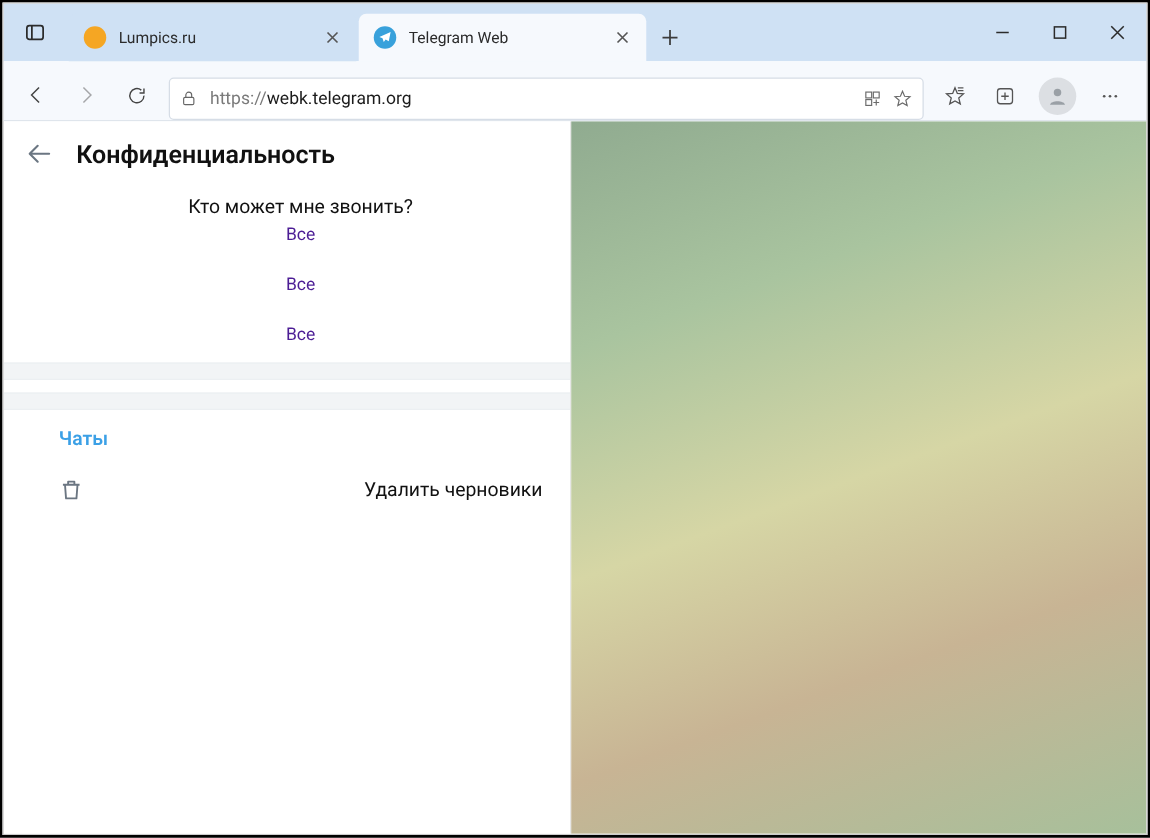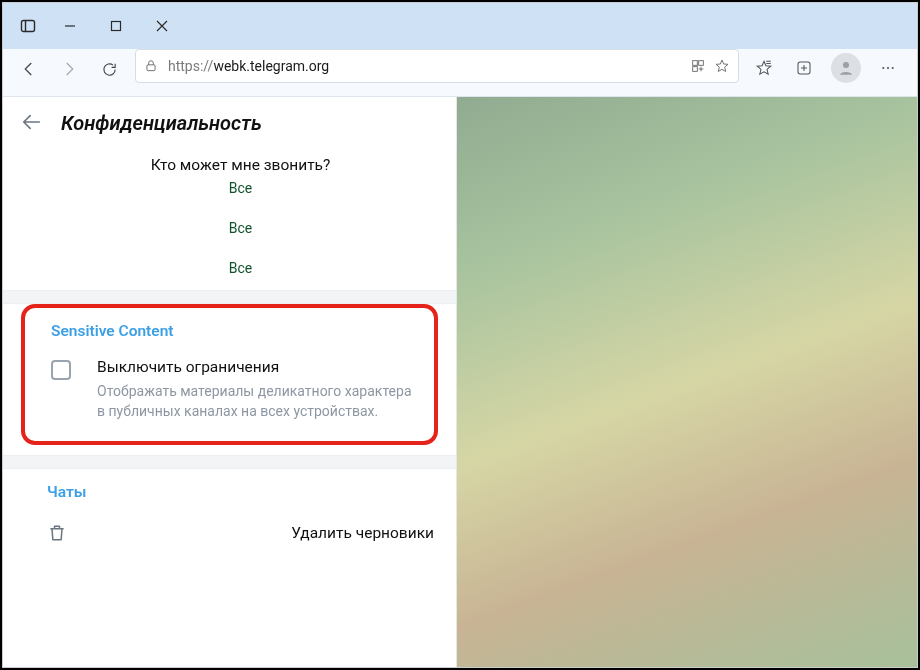--- a/index.html
+++ b/index.html
@@ -17,42 +17,42 @@
   .tab .favicon { width: 18px; height: 18px; border-radius: 50%; margin-right: 10px; display:flex; align-items:center; justify-content:center; font-size:11px; color:#fff; font-weight:bold; }
   .fav-orange { background: #f5a623; }
   .fav-tg { background: #38a1db; }
   .tab-title { font-size: 12.5px; color: #2b2b2b; flex:1; white-space: nowrap; overflow:hidden; text-overflow: ellipsis; }
   .tab-close { width: 18px; height: 18px; display:flex; align-items:center; justify-content:center; color:#555; font-size:13px; }
   .newtab { width: 34px; height: 38px; display:flex; align-items:center; justify-content:center; color:#3b3b3b; font-size:18px; }
   .tb-right { display:flex; align-items:center; }
   .win-btn { width: 46px; height: 46px; display:flex; align-items:center; justify-content:center; color:#2b2b2b; }
 
   
-  .toolbar { height: 48px; background: #f6f9fd; display:flex; align-items:flex-start; padding: 0 6px; border-bottom: 1px solid #dfe5ec; }
+  .toolbar { height: 48px; background: #f6f9fd; display:flex; align-items:flex-end; padding: 0 6px; border-bottom: 1px solid #dfe5ec; }
   .nav-btn { width: 40px; height: 40px; display:flex; align-items:center; justify-content:center; color:#444; border-radius: 4px; }
   .addr { flex:1; height: 34px; border: 1px solid #d6dde6; background:#fff; border-radius: 4px; margin: 0 6px; display:flex; align-items:center; padding: 0 8px; }
   .addr .lock { color:#666; margin-right: 10px; }
   .addr-text { font-size: 14px; color:#1b1b1b; }
   .addr-text .muted { color:#7a7a7a; }
   .addr-right { display:flex; gap: 8px; color:#6b6b6b; }
   .tool-right { display:flex; align-items:center; gap: 2px; padding-right: 4px; }
   .tool-ico { width: 38px; height: 38px; display:flex; align-items:center; justify-content:center; color:#555; }
   .avatar { width: 30px; height:30px; border-radius:50%; background:#dcdfe3; display:flex; align-items:center; justify-content:center; color:#9aa0a6; margin: 0 6px; }
 
   
   .content { flex:1; display:flex; overflow:hidden; }
   .left-panel { width: 454px; background:#fff; border-right: 1px solid #e6e6e6; display:flex; flex-direction:column; overflow:hidden; }
   .right-panel { flex:1; background: linear-gradient(160deg, #90ab90 0%, #a9c49f 25%, #d6d6a5 50%, #c8b494 72%, #a7c09b 100%); }
 
-  .panel-header { display:flex; padding: 14px 18px 10px 18px; gap: 18px; font-style: italic; }
+  .panel-header { display:flex; align-items:center; padding: 14px 18px 10px 18px; gap: 18px; }
   .panel-title { font-size: 20px; font-weight: 600; color:#111; }
 
   .setting { padding: 10px 22px 14px 44px; text-align: center; }
   .setting-q { font-size: 15.5px; color:#111; margin-bottom: 4px; line-height: 1.35; }
-  .setting-v { font-size: 14px; color:#14532d; }
+  .setting-v { font-size: 14px; color:#4c1d95; }
 
   .section-gap { height: 14px; background: #f2f4f6; border-top:1px solid #eceff2; border-bottom:1px solid #eceff2; }
 
   .section-head { font-size: 15.5px; font-weight: 600; padding: 14px 22px 8px 44px; }
   .blue { color:#3ba0e6; }
 
   .check-row { display:flex; padding: 10px 22px 18px 44px; gap: 26px; align-items:flex-start; }
   .checkbox { width: 20px; height: 20px; border: 2px solid #9aa4af; border-radius: 4px; margin-top: 2px; flex-shrink:0; }
   .check-texts { flex:1; }
   .check-title { font-size: 15.5px; color:#111; margin-bottom: 6px; }
@@ -71,20 +71,49 @@
 <body>
 
 <div class="window">
 
   <div class="titlebar">
     <div class="tb-left">
       <div class="tb-btn">
         <svg width="16" height="16" viewBox="0 0 16 16">
             <rect x="1.5" y="2.5" width="13" height="11" rx="2" fill="none" stroke="currentColor" stroke-width="1.4"></rect>
             <line x1="5.5" y1="2.5" x2="5.5" y2="13.5" stroke="currentColor" stroke-width="1.4"></line>
+          </svg>
+      </div>
+    </div>
+    <div class="tabs">
+      <div class="tab inactive">
+        <div class="favicon fav-orange"></div>
+        <div class="tab-title">Lumpics.ru</div>
+        <div class="tab-close">
+          <svg width="10" height="10" viewBox="0 0 10 10">
+              <path d="M1 1 L9 9 M9 1 L1 9" stroke="currentColor" stroke-width="1.3"></path>
+            </svg>
+        </div>
+      </div>
+      <div class="tab active">
+        <div class="favicon fav-tg">
+          <svg width="12" height="12" viewBox="0 0 24 24">
+              <path fill="#fff" d="M21 3L3 11l5 2 2 6 3-4 5 3z"></path>
+            </svg>
+        </div>
+        <div class="tab-title">Telegram Web</div>
+        <div class="tab-close">
+          <svg width="10" height="10" viewBox="0 0 10 10">
+              <path d="M1 1 L9 9 M9 1 L1 9" stroke="currentColor" stroke-width="1.3"></path>
+            </svg>
+        </div>
+      </div>
+      <div class="newtab">
+        <svg width="14" height="14" viewBox="0 0 14 14">
+            <path d="M7 1v12M1 7h12" stroke="currentColor" stroke-width="1.4"></path>
           </svg>
       </div>
     </div>
     <div class="tb-right">
       <div class="win-btn">
           <svg width="12" height="12" viewBox="0 0 12 12">
             <line x1="1" y1="6" x2="11" y2="6" stroke="currentColor" stroke-width="1.2"></line>
           </svg>
         </div>
       <div class="win-btn">
@@ -188,30 +217,20 @@
       </div>
       <div class="setting">
         <div class="setting-v">Все</div>
       </div>
       <div class="setting">
         <div class="setting-v">Все</div>
       </div>
 
       <div class="section-gap"></div>
 
-      <div class="highlight-box">
-        <div class="section-head blue">Sensitive Content</div>
-        <div class="check-row">
-          <div class="checkbox"></div>
-          <div class="check-texts">
-            <div class="check-title">Выключить ограничения</div>
-            <div class="check-desc">Отображать материалы деликатного характера в публичных каналах на всех устройствах.</div>
-          </div>
-        </div>
-      </div>
 
       <div class="section-gap" style="margin-top:10px"></div>
 
       <div class="section-head blue">Чаты</div>
 
       <div class="delete-row">
         <span style="color:#6b7682">
           <svg width="20" height="20" viewBox="0 0 24 24">
               <path d="M4 7h16M9 7V4h6v3M6 7l1 13h10l1-13" fill="none" stroke="currentColor" stroke-width="1.8" stroke-linejoin="round"></path>
             </svg>

